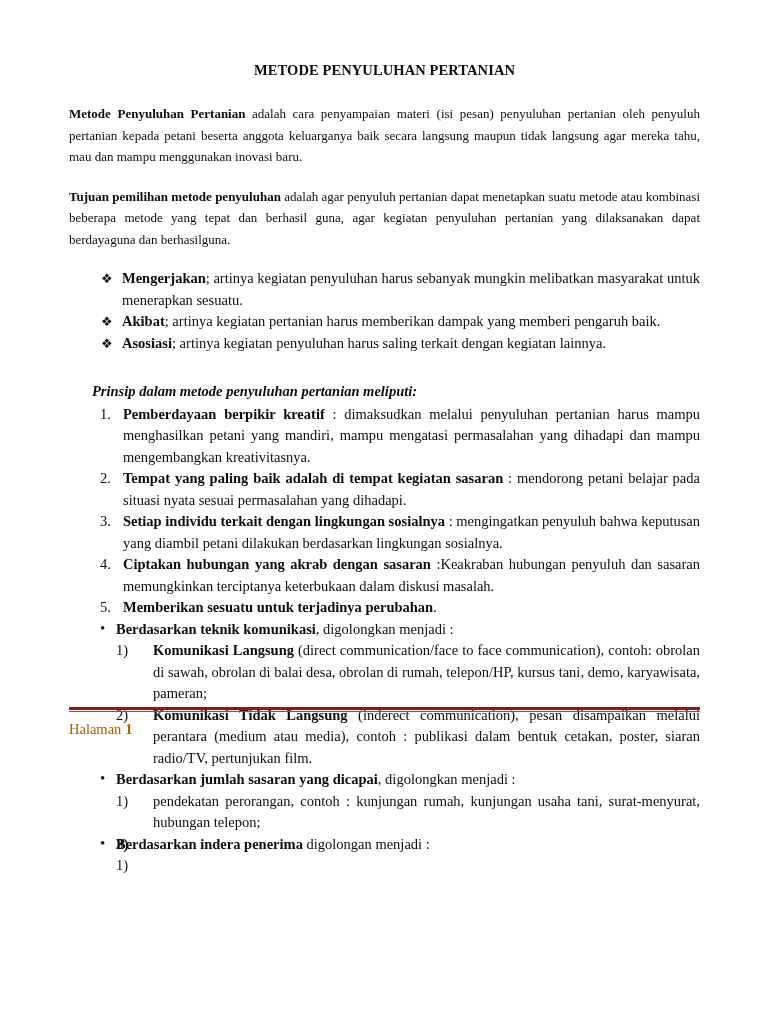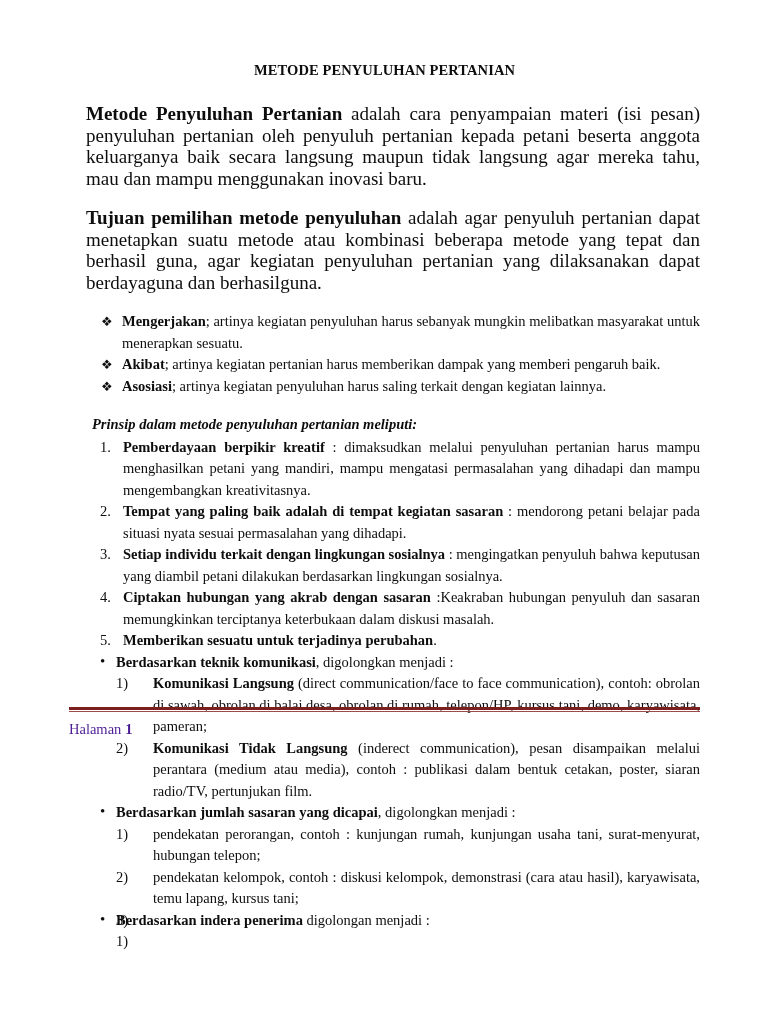--- a/index.html
+++ b/index.html
@@ -24,36 +24,36 @@
     padding: 62px 68px 0 69px;
   }
   .doc-title {
     text-align: center;
     font-weight: bold;
     font-size: 14.5px;
     letter-spacing: 0.1px;
     margin: 0 0 24px 0;
   }
   p.para {
-    margin: 0 0 18px 17px;
-    text-align: justify;
-    font-size: 19px;
+    margin: 0 0 18px 0;
+    text-align: justify;
+    font-size: 13px;
     line-height: 21.5px;
   }
   p.para:last-child { margin-bottom: 0; }
   .b { font-weight: bold; }
   .sec-head {
     font-weight: bold;
     font-style: italic;
     font-size: 14.5px;
     line-height: 21.5px;
     margin: 0 0 1px 0;
     padding-left: 23px;
   }
-  .gap-before { margin-top: 17px; }
+  .gap-before { margin-top: 27px; }
   ul.diamond, ol.numlist, ul.dotlist, ol.sublist {
     margin: 0;
     padding: 0;
     list-style: none;
   }
   ul.diamond > li {
     position: relative;
     padding-left: 53px;
     font-size: 14.5px;
     line-height: 21.5px;
@@ -134,21 +134,21 @@
     align-items: baseline;
     margin-top: 9px;
   }
   .footer-left {
     color: #d42020;
     font-weight: bold;
     font-style: italic;
     font-size: 14.5px;
   }
   .footer-right {
-    color: #4c1d95;
+    color: #a16207;
     font-size: 14.5px;
   }
   .footer-right .pagenum {
     font-weight: bold;
     margin-left: 4px;
   }
 </style>
 </head>
 <body>
 
@@ -183,21 +183,21 @@
       <span class="mk">•</span><span class="b">Berdasarkan teknik komunikasi</span><span>, digolongkan menjadi :</span>
       <ol class="sublist">
         <li><span class="mk">1)</span><span class="b">Komunikasi Langsung</span><span> (direct communication/face to face communication), contoh: obrolan di sawah, obrolan di balai desa, obrolan di rumah, telepon/HP, kursus tani, demo, karyawisata, pameran;</span></li>
         <li><span class="mk">2)</span><span class="b">Komunikasi Tidak Langsung</span><span> (inderect communication), pesan disampaikan melalui perantara (medium atau media), contoh : publikasi dalam bentuk cetakan, poster, siaran radio/TV, pertunjukan film.</span></li>
       </ol>
     </li>
     <li class="nojust">
       <span class="mk">•</span><span class="b">Berdasarkan jumlah sasaran yang dicapai</span><span>, digolongkan menjadi :</span>
       <ol class="sublist">
         <li><span class="mk">1)</span><span>pendekatan perorangan, contoh : kunjungan rumah, kunjungan usaha tani, surat-menyurat, hubungan telepon;</span></li>
-        <li><span class="mk">2)</span><span>pendekatan kelompok, contoh : diskusi kelompok, demonstrasi (cara atau hasil), karyawisata, temu lapang, kursus tani;</span></li>
+        <li><span class="mk">2)</span></li>
         <li><span class="mk">3)</span></li>
       </ol>
     </li>
     <li class="nojust">
       <span class="mk">•</span><span class="b">Berdasarkan indera penerima</span><span> digolongan menjadi :</span>
       <ol class="sublist">
         <li class="nojust"><span class="mk">1)</span></li>
       </ol>
     </li>
   </ul>

